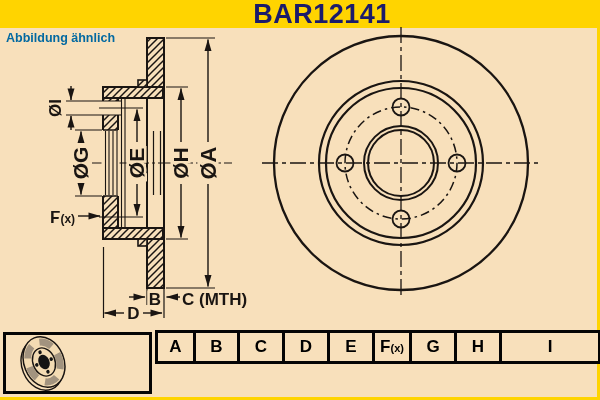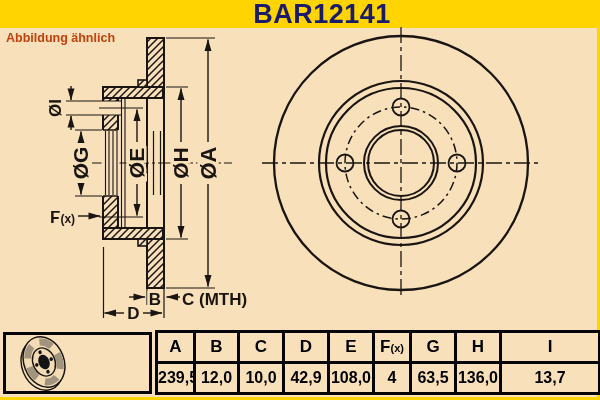--- a/index.html
+++ b/index.html
@@ -16,21 +16,21 @@
   .edge-right{position:absolute;right:0;top:0;width:3px;height:400px;background:#FFD400;}
   .edge-bottom{position:absolute;left:0;bottom:0;width:600px;height:3px;background:#FFD400;}
   .part-title{
     position:absolute;left:0;top:0;width:600px;height:28px;
     line-height:29px;text-align:center;
     font-size:27px;font-weight:bold;color:#1B1B6B;
     transform:translateX(22px);letter-spacing:0.5px;
   }
   .note{
     position:absolute;left:6px;top:31px;
-    font-size:12.5px;font-weight:bold;line-height:14px;color:#c2410c;
+    font-size:12.5px;font-weight:bold;line-height:14px;color:#0369a1;
   }
   .drawing{position:absolute;left:0;top:0;width:600px;height:400px;}
   .thumb-box{
     position:absolute;left:3px;top:332px;width:143px;height:56px;
     border:3px solid #050505;background:#F8E0BB;
   }
   table.dims{
     position:absolute;left:155px;top:330px;width:443px;
     border-collapse:collapse;table-layout:fixed;
     background:#F8E0BB;
@@ -196,25 +196,14 @@
     <td>A</td>
     <td>B</td>
     <td>C</td>
     <td>D</td>
     <td>E</td>
     <td><span>F</span><span class="sub">(x)</span></td>
     <td>G</td>
     <td>H</td>
     <td>I</td>
   </tr>
-  <tr class="val">
-    <td>239,5</td>
-    <td>12,0</td>
-    <td>10,0</td>
-    <td>42,9</td>
-    <td>108,0</td>
-    <td>4</td>
-    <td>63,5</td>
-    <td>136,0</td>
-    <td>13,7</td>
-  </tr>
 </tbody>
   </table>
 
 </body></html>

